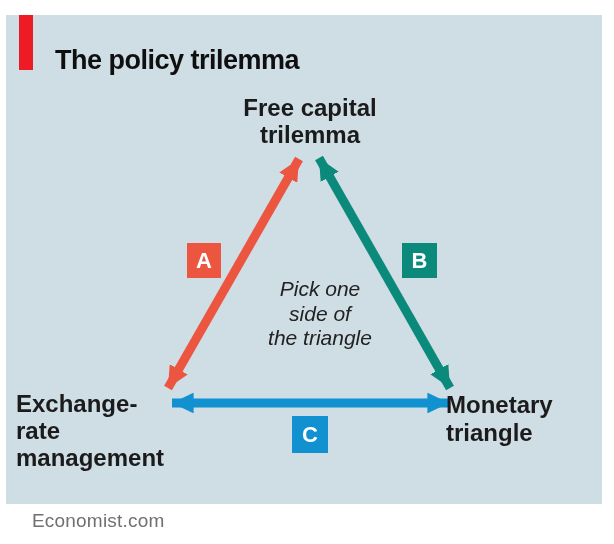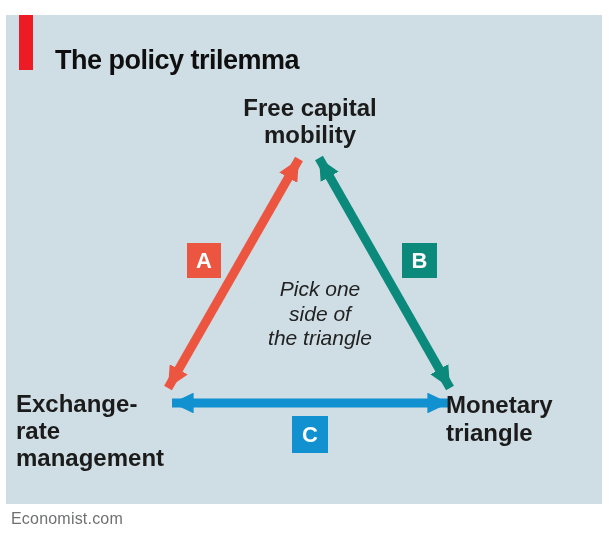--- a/index.html
+++ b/index.html
@@ -27,22 +27,22 @@
     font-size:21px;font-weight:normal;font-style:italic;color:#222;line-height:24.5px;
   }
   .edge-label{
     position:absolute;display:flex;align-items:center;justify-content:center;
     color:#ffffff;font-weight:bold;font-size:22px;
   }
   .edge-label-a{left:187px;top:243px;width:34px;height:35px;}
   .edge-label-b{left:402px;top:243px;width:35px;height:35px;}
   .edge-label-c{left:292px;top:416px;width:36px;height:37px;}
   .footer{
-    position:absolute;left:11px;top:510px;
-    font-size:16px;color:#6e7072;letter-spacing:0.2px;
+    position:absolute;left:32px;top:510px;
+    font-size:19px;color:#6e7072;letter-spacing:0.2px;
   }
 </style>
 </head>
 <body>
 
 <div class="panel" style="background: rgb(207, 221, 229);"></div>
 
 <div class="accent-block" style="background: rgb(237, 28, 36);"></div>
 
 <div class="title">The policy trilemma</div>
@@ -59,21 +59,21 @@
       <path d="M0,0 L2.4,1.15 L0,2.3 Z" fill="#1191cf"></path>
     </marker>
   </defs>
   <line x1="168" y1="388" x2="299" y2="159" stroke-width="9" marker-start="url(#m-a)" marker-end="url(#m-a)" stroke="#ec5540"></line>
   <line x1="450" y1="388" x2="319" y2="158" stroke-width="9" marker-start="url(#m-b)" marker-end="url(#m-b)" stroke="#0b8a7c"></line>
   <line x1="172" y1="403" x2="449" y2="403" stroke-width="9" marker-start="url(#m-c)" marker-end="url(#m-c)" stroke="#1191cf"></line>
 </svg>
 
 <div class="vertex vertex-top">
   <div>Free capital</div>
-  <div>mobility</div>
+  <div>trilemma</div>
 </div>
 
 <div class="vertex vertex-bl">
   <div>Exchange-</div>
   <div>rate</div>
   <div>management</div>
 </div>
 
 <div class="vertex vertex-br">
   <div>Monetary</div>

